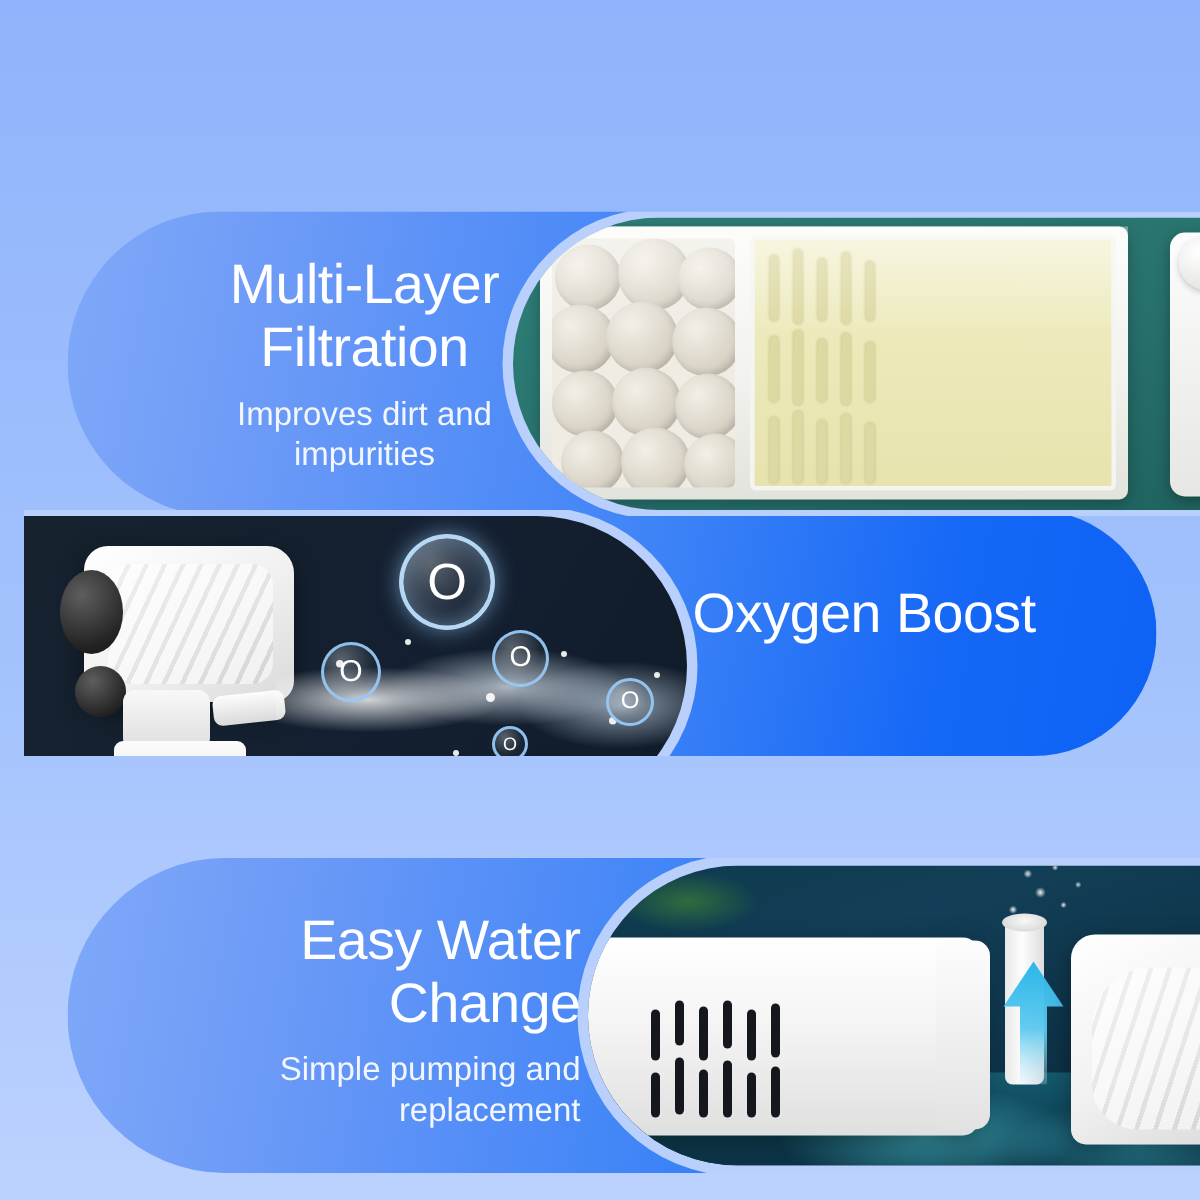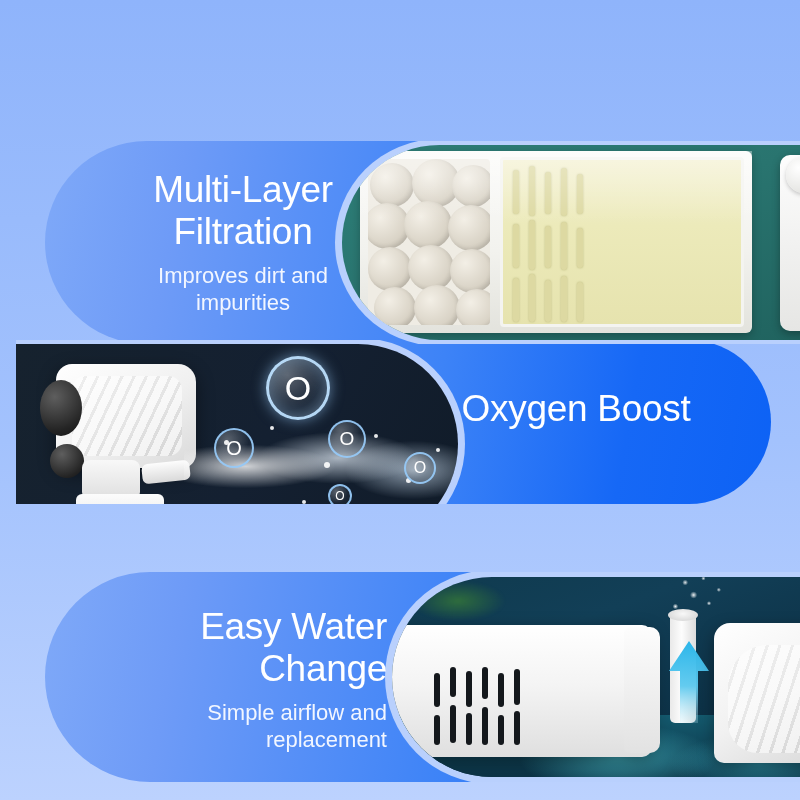--- a/index.html
+++ b/index.html
@@ -410,21 +410,21 @@
       <div class="drip-tri"></div>
     </div>
   </div>
 
   <div class="card" id="card3">
     <div class="card-bg"></div>
 
     <div class="card-text">
       <div class="card-title">Easy Water
 Change</div>
-      <div class="card-sub">Simple airflow and
+      <div class="card-sub">Simple pumping and
 replacement</div>
     </div>
 
     <div class="photo-ring"></div>
     <div class="photo">
       <div class="scene-aqua"></div>
       <div class="aqua-plant"></div>
       <div class="aqua-gravel"></div>
 
       <div class="pump3-body">

